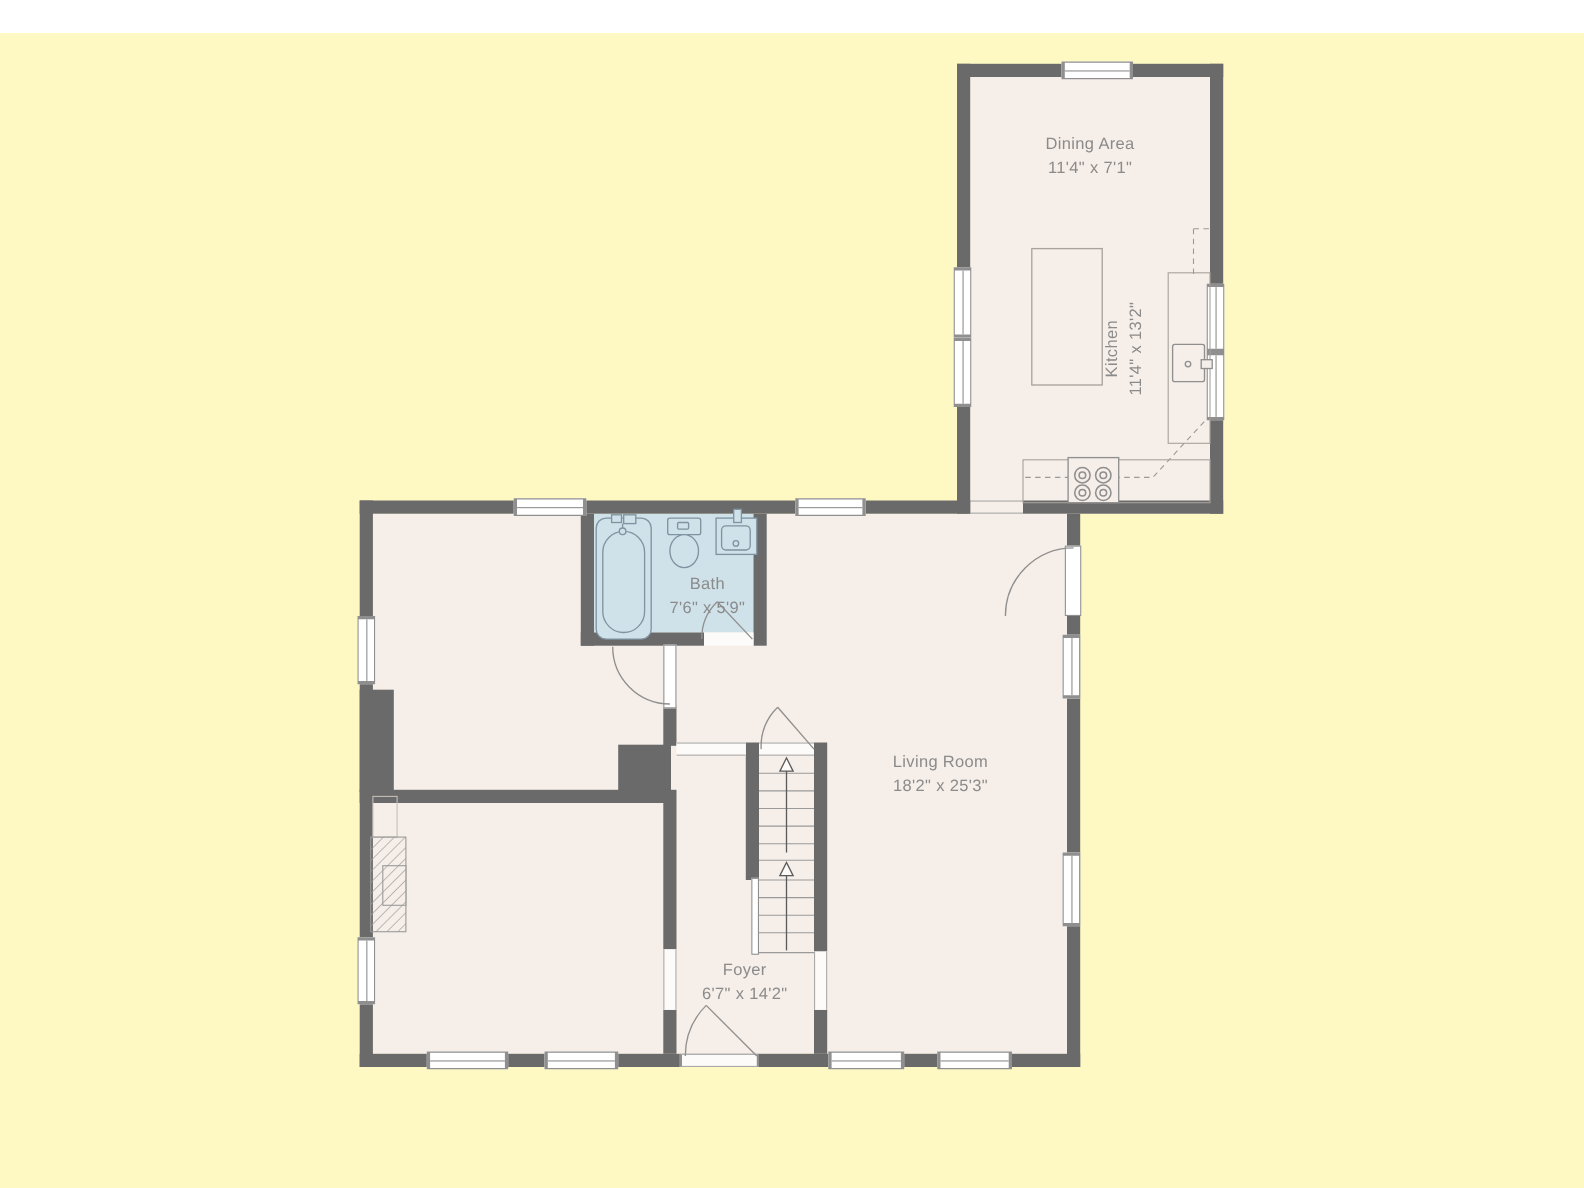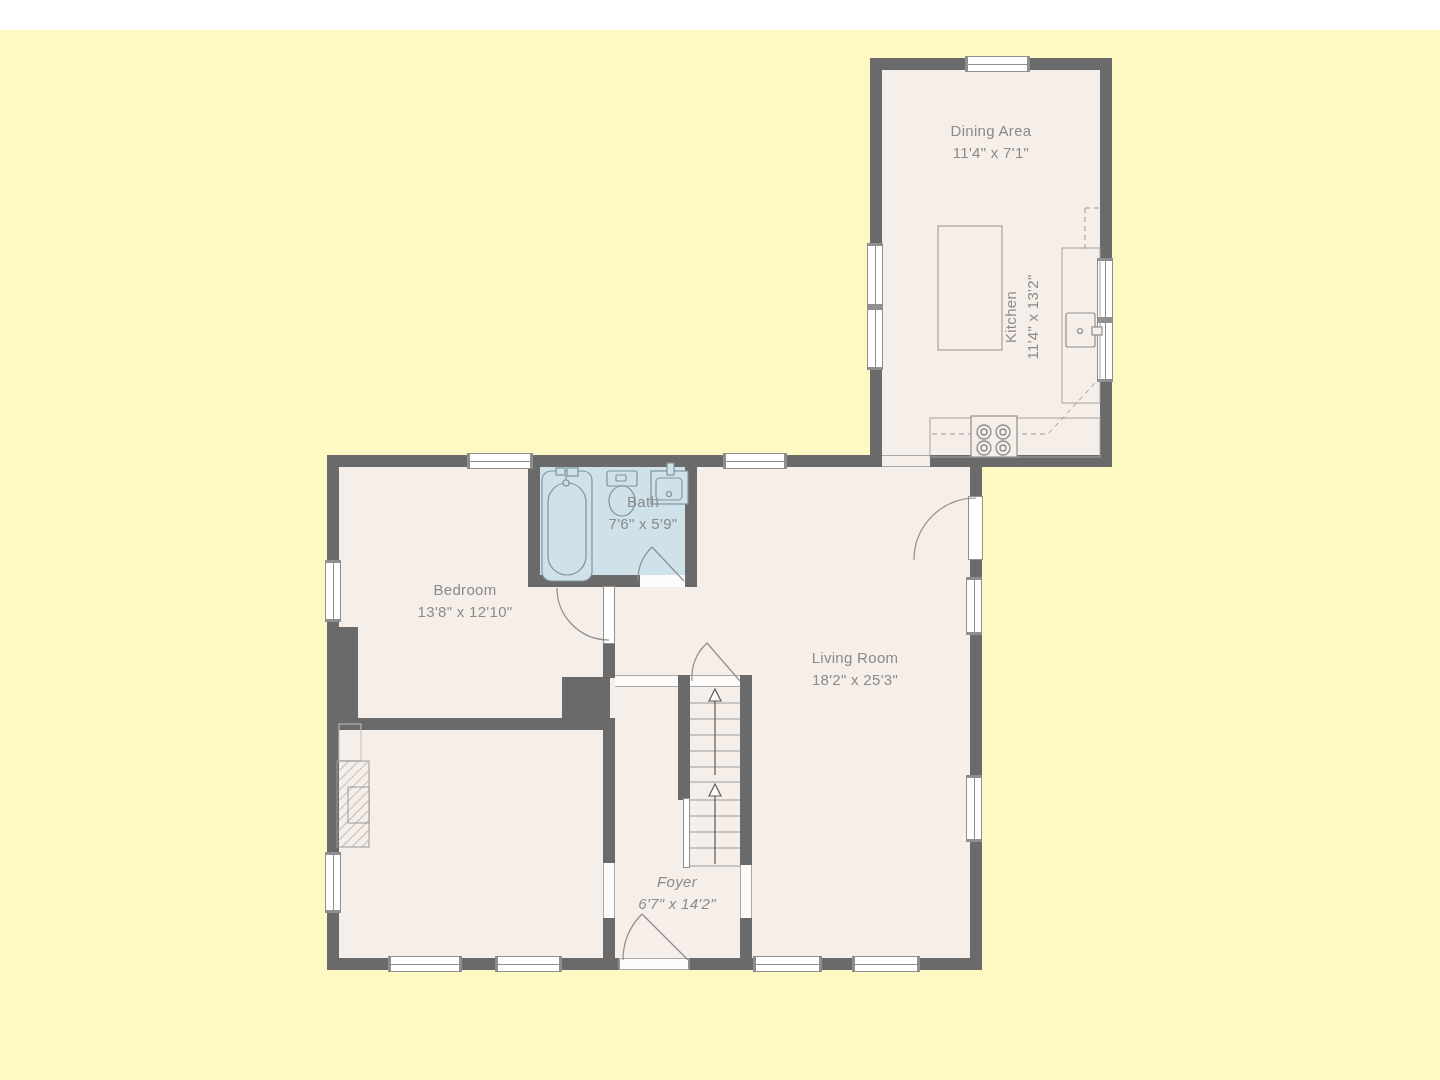--- a/index.html
+++ b/index.html
@@ -164,30 +164,26 @@
   </svg>
 
   <div class="room-label" style="left:891px;top:90px;width:200px;">
     <div>Dining Area</div>
     <div class="dims">11'4" x 7'1"</div>
   </div>
   <div class="room-label rot" style="left:952px;top:265px;width:140px;">
     <div>Kitchen</div>
     <div class="dims">11'4" x 13'2"</div>
   </div>
-  <div class="room-label" style="left:573px;top:461px;width:140px;">
+  <div class="room-label" style="left:573px;top:490px;width:140px;">
     <div>Bath</div>
     <div class="dims">7'6" x 5'9"</div>
   </div>
-  <div class="room-label" style="left:365px;top:549px;width:200px;">
-    <div>Bedroom</div>
-    <div class="dims">13'8" x 12'10"</div>
-  </div>
-  <div class="room-label" style="left:755px;top:617px;width:200px;">
+  <div class="room-label" style="left:755px;top:652px;width:200px;">
     <div>Living Room</div>
     <div class="dims">18'2" x 25'3"</div>
   </div>
-  <div class="room-label" style="left:577px;top:841px;width:200px;font-style:italic;">
+  <div class="room-label" style="left:577px;top:841px;width:200px;">
     <div>Foyer</div>
     <div class="dims">6'7" x 14'2"</div>
   </div>
 
 </div>
 
 </body></html>

